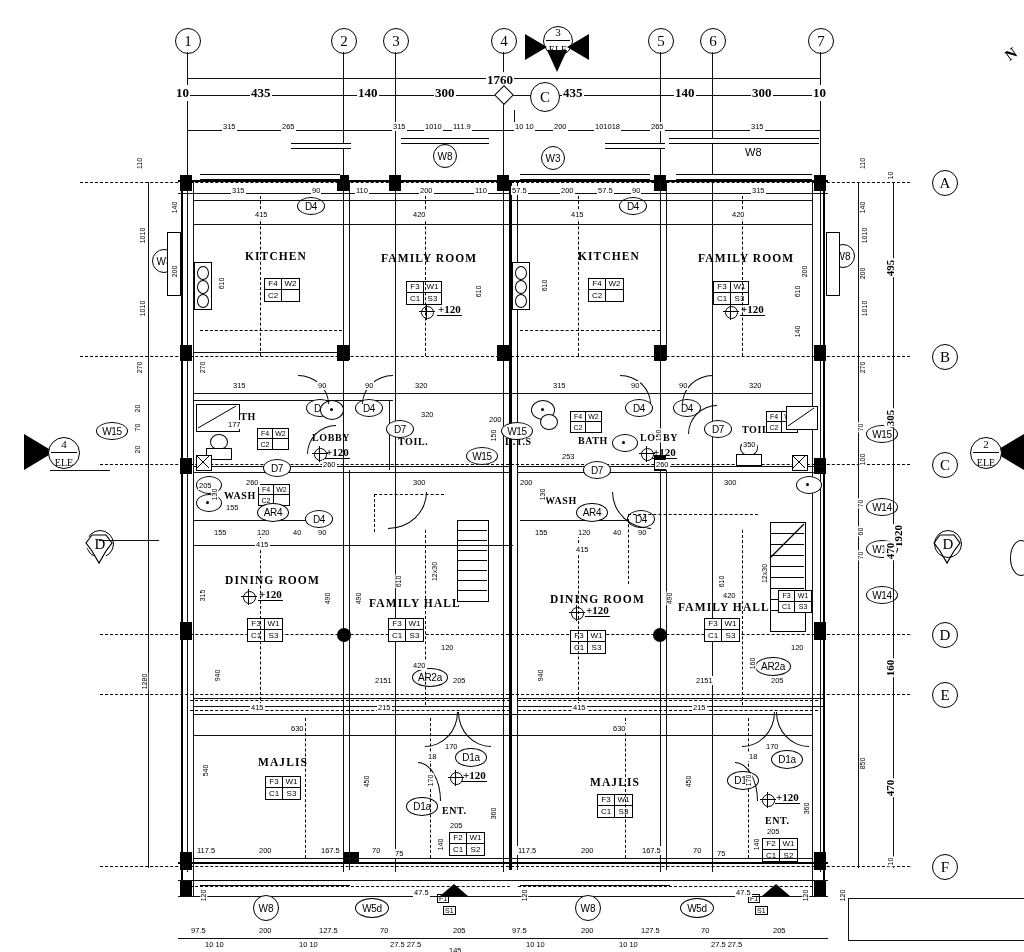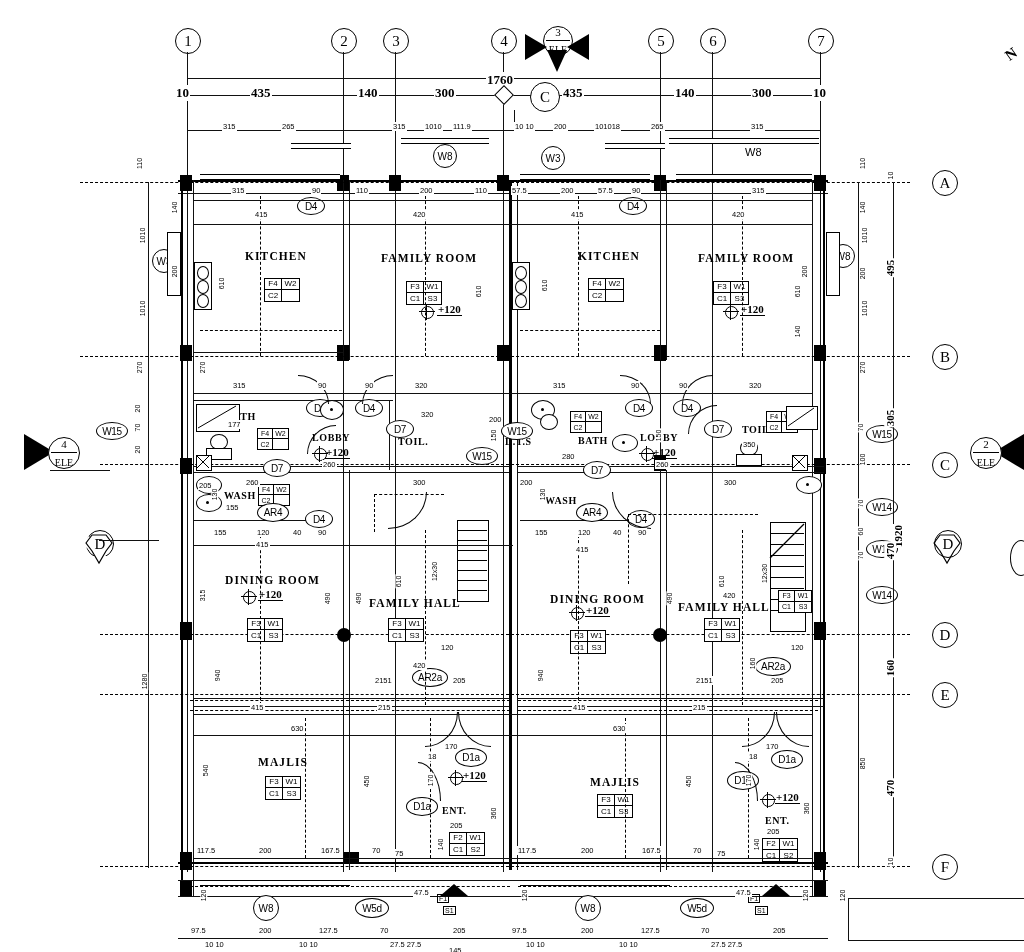--- a/index.html
+++ b/index.html
@@ -735,21 +735,21 @@
   <div class="dim t7" style="left:552px;top:381px;">315</div>
   <div class="dim t7" style="left:630px;top:381px;">90</div>
   <div class="dim t7" style="left:678px;top:381px;">90</div>
   <div class="dim t7" style="left:748px;top:381px;">320</div>
 
   <div class="dim t7" style="left:227px;top:420px;">177</div>
   <div class="dim t7" style="left:225px;top:503px;">155</div>
   <div class="dim t7" style="left:198px;top:481px;">205</div>
   <div class="dim t7" style="left:420px;top:410px;">320</div>
   <div class="dim t7" style="left:488px;top:415px;">200</div>
-  <div class="dim t7" style="left:561px;top:452px;">280</div>
+  <div class="dim t7" style="left:561px;top:452px;">253</div>
   <div class="dim t7" style="left:742px;top:440px;">350</div>
   <div class="dim t7" style="left:412px;top:478px;">300</div>
   <div class="dim t7" style="left:322px;top:460px;">260</div>
   <div class="dim t7" style="left:245px;top:478px;">260</div>
   <div class="dim t7" style="left:655px;top:460px;">260</div>
   <div class="dim t7" style="left:723px;top:478px;">300</div>
   <div class="dim t7" style="left:519px;top:478px;">200</div>
 
   <div class="ln h thin" style="left:193px;top:545px;width:320px;"></div>
   <div class="dim t7" style="left:213px;top:528px;">155</div>

